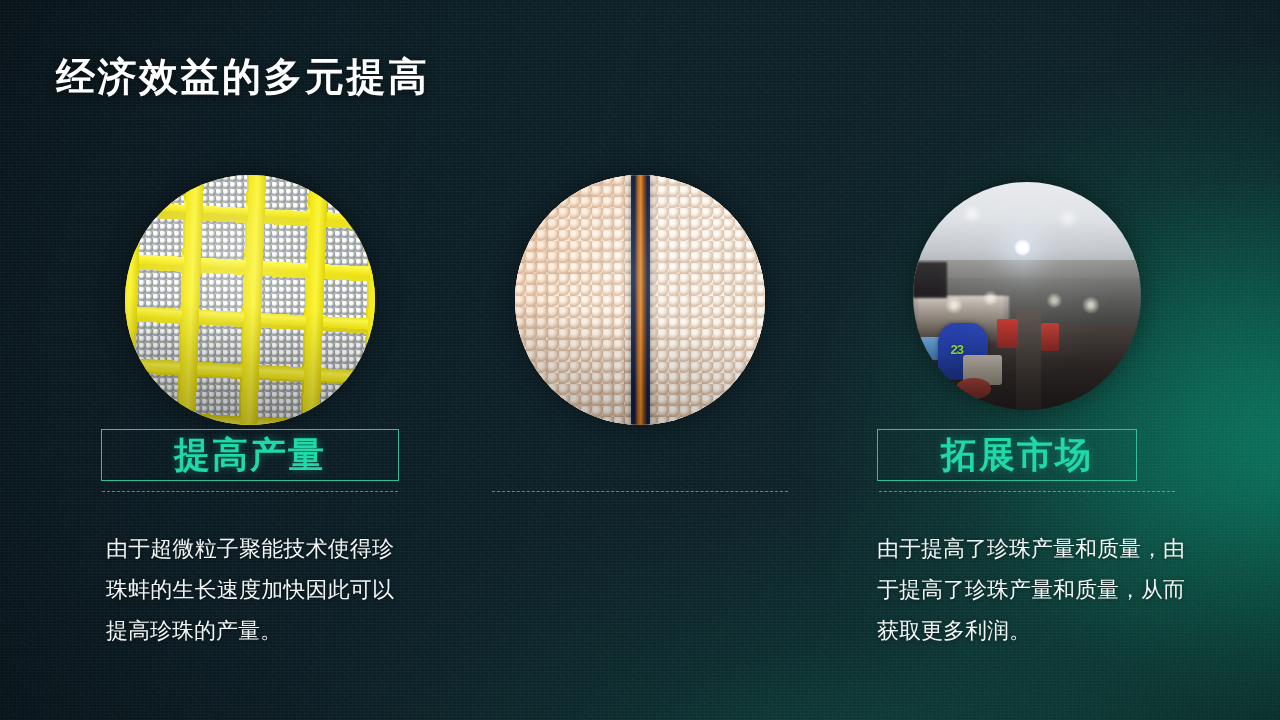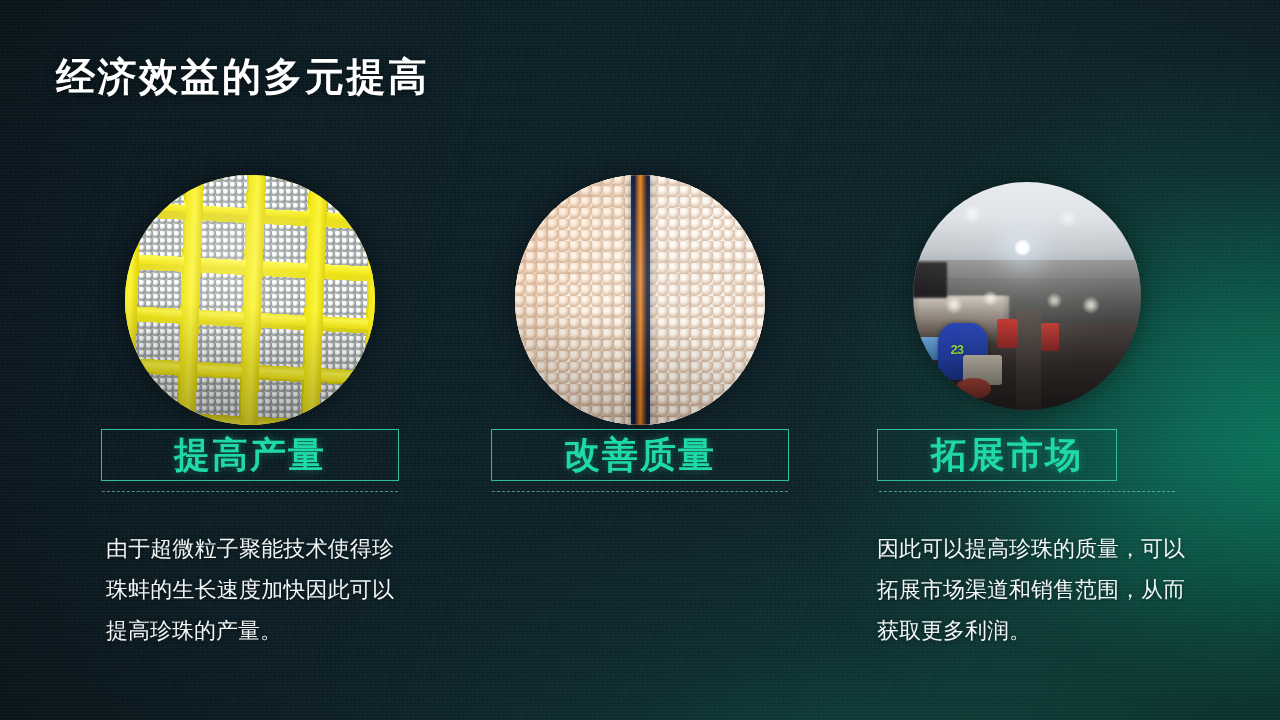--- a/index.html
+++ b/index.html
@@ -232,21 +232,21 @@
                linear-gradient(180deg, rgba(0,0,0,0) 60%, rgba(0,0,0,0.30) 100%);
   }
 
   
   .head-box {
     position:absolute; top:429px; left:50%;
     width:298px; height:52px; margin-left:-149px;
     border:1px solid #2fbf98;
     display:flex; align-items:center; justify-content:center;
   }
-  #col-2 .head-box { width:240px; margin-left:-150px;padding-left:20px; }
+  #col-2 .head-box { width:260px; margin-left:-150px;padding-left:20px; }
   .head-text {
     font-size:36px; font-weight:bold;
     color:#1fd9a8;
     letter-spacing:2px;
     text-shadow:0 0 9px rgba(31,217,168,0.35);
     white-space:nowrap;
   }
 
   
   .dash {
@@ -302,23 +302,20 @@
 
     <div class="photo">
       <div class="photo-inner ph-pearls-base"></div>
       <div class="photo-inner ph-pearls-dots"></div>
       <div class="photo-inner ph-pearls-left-tint"></div>
       <div class="photo-inner ph-pearls-right-tint"></div>
       <div class="photo-inner ph-divider"></div>
       <div class="photo-inner ph-pearls-shade"></div>
     </div>
 
-    <div class="head-box">
-      <span class="head-text">改善质量</span>
-    </div>
     <div class="dash"></div>
 
   </div>
 
   <div class="column" id="col-2">
 
     <div class="photo">
       <div class="photo-inner ph-shop-ceiling"></div>
       <div class="photo-inner ph-shop-walls"></div>
       <div class="photo-inner ph-shop-floor"></div>
@@ -336,16 +333,16 @@
       <div class="photo-inner ph-shop-basket"></div>
       <div class="photo-inner ph-shop-basin"></div>
       <div class="photo-inner ph-shop-shade"></div>
     </div>
 
     <div class="head-box">
       <span class="head-text">拓展市场</span>
     </div>
     <div class="dash"></div>
 
-    <div class="body-text">因此可以提高珍珠的质量，可以拓展市场渠道和销售范围，从而获取更多利润。</div>
+    <div class="body-text">由于提高了珍珠产量和质量，由于提高了珍珠产量和质量，从而获取更多利润。</div>
   </div>
 
 </div>
 
 </body></html>

